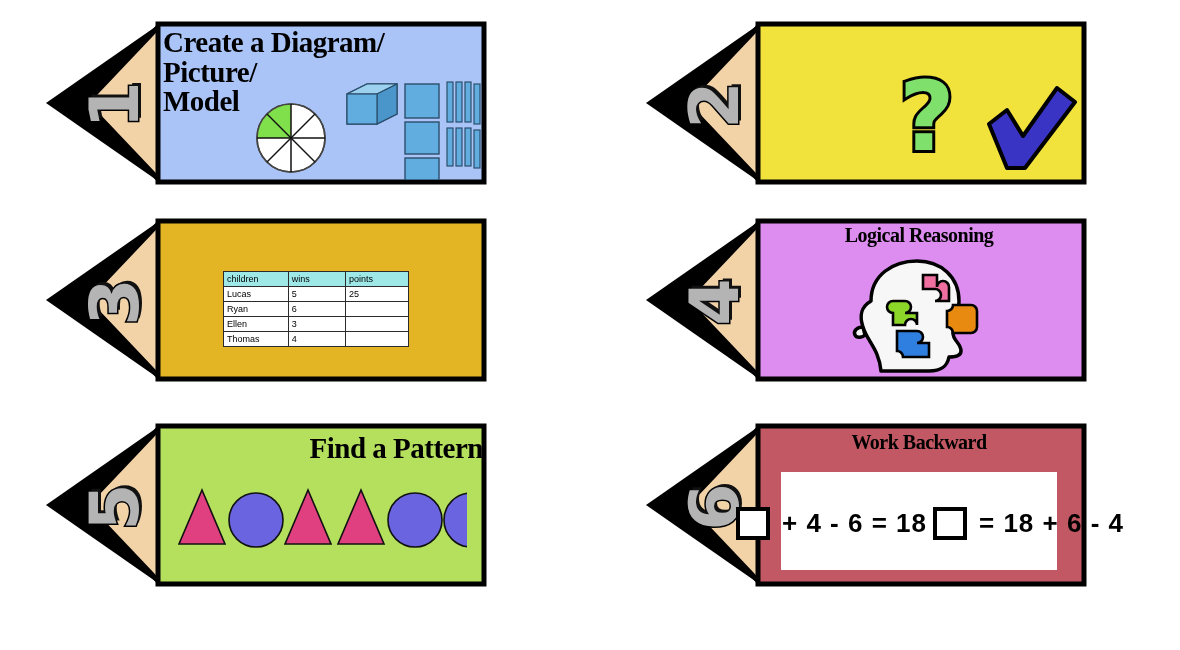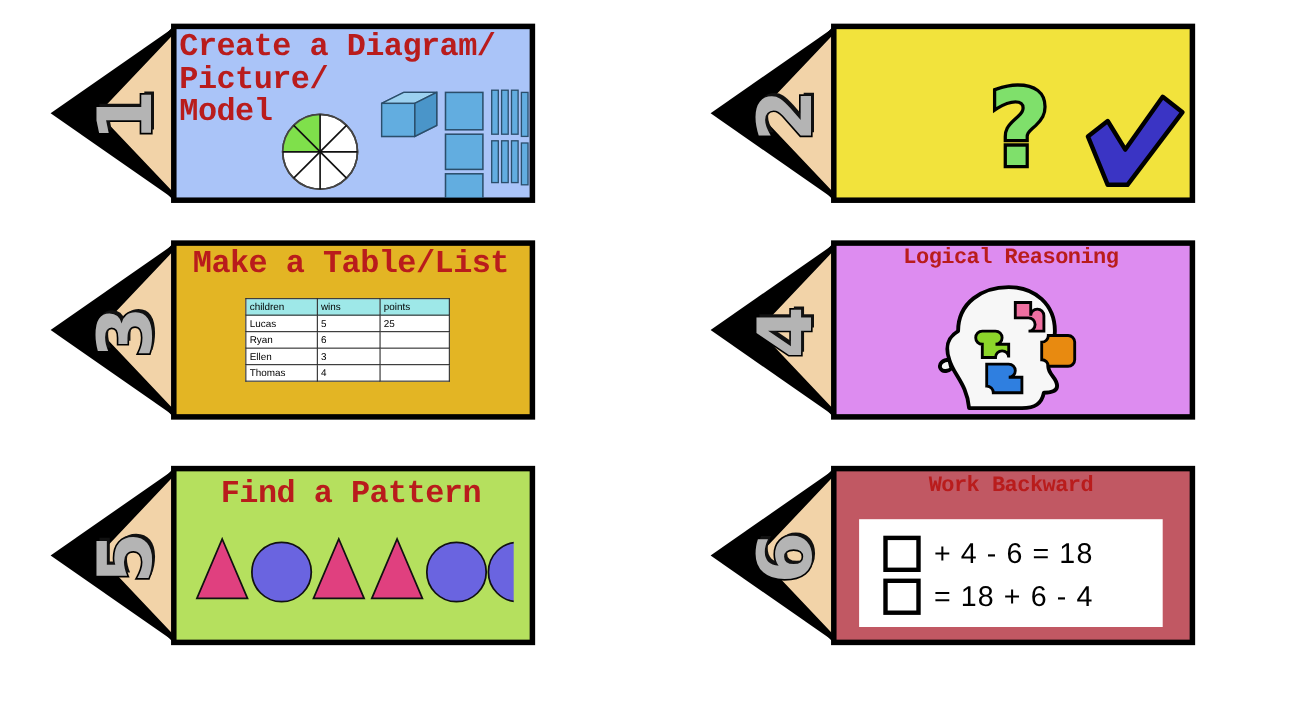--- a/index.html
+++ b/index.html
@@ -52,23 +52,23 @@
     top: 6px;
     width: 328px;
     height: 158px;
     box-sizing: border-box;
   }
   .banner-title {
     position: absolute;
     left: 0;
     top: 0;
     width: 100%;
-    font-family: Liberation Mono, monospace;
+    font-family: Liberation Serif, serif;
     font-weight: bold;
-    color: #b91c1c;
+    color: #000000;
     line-height: 1.02;
     letter-spacing: -0.5px;
   }
 
   
   #banner-1 { left: 20px; top: 18px; }
   #banner-1 .banner-title {
     font-size: 29px;
     text-align: left;
     padding: 4px 0 0 8px;
@@ -139,21 +139,21 @@
     left: 82px;
     top: 36px;
     width: 166px;
     height: 118px;
   }
 
   
   #banner-5 { left: 20px; top: 420px; }
   #banner-5 .banner-title {
     font-size: 29px;
-    text-align: center;
+    text-align: right;
     padding: 8px 0 0 0;
   }
   .pattern-art {
     position: absolute;
     left: 22px;
     top: 56px;
     width: 290px;
     height: 80px;
   }
 
@@ -166,24 +166,25 @@
   }
   .equation-box {
     position: absolute;
     left: 26px;
     top: 46px;
     width: 276px;
     height: 98px;
     background: #ffffff;
     box-sizing: border-box;
     display: flex;
-    flex-direction: column;
+    flex-direction: row;
     justify-content: center;
     gap: 6px;
     padding: 4px 0 0 22px;
+    font-weight: bold;
   }
   .eq-row {
     display: flex;
     align-items: center;
     gap: 12px;
   }
   .eq-box {
     width: 34px;
     height: 33px;
     border: 4px solid #000;
@@ -277,23 +278,20 @@
 </div>
 
 <div class="banner" id="banner-3">
   <svg class="banner-svg" viewBox="0 0 470 170">
     <polygon points="26,85 138,7 138,163" fill="#000000"></polygon>
     <polygon points="66,85 140,7 140,163" fill="#F2D3A8" stroke="#000000" stroke-width="5" stroke-linejoin="round"></polygon>
     <rect x="138" y="6" width="326" height="158" fill="#E3B524" stroke="#000000" stroke-width="5"></rect>
   </svg>
   <div class="banner-number">3</div>
   <div class="banner-body">
-    <div class="banner-title">
-      <div>Make a Table/List</div>
-    </div>
     <table class="table-art">
       <thead>
         <tr>
           <th class="col-a">children</th>
           <th class="col-b">wins</th>
           <th class="col-c">points</th>
         </tr>
       </thead>
       <tbody>
         <tr>

